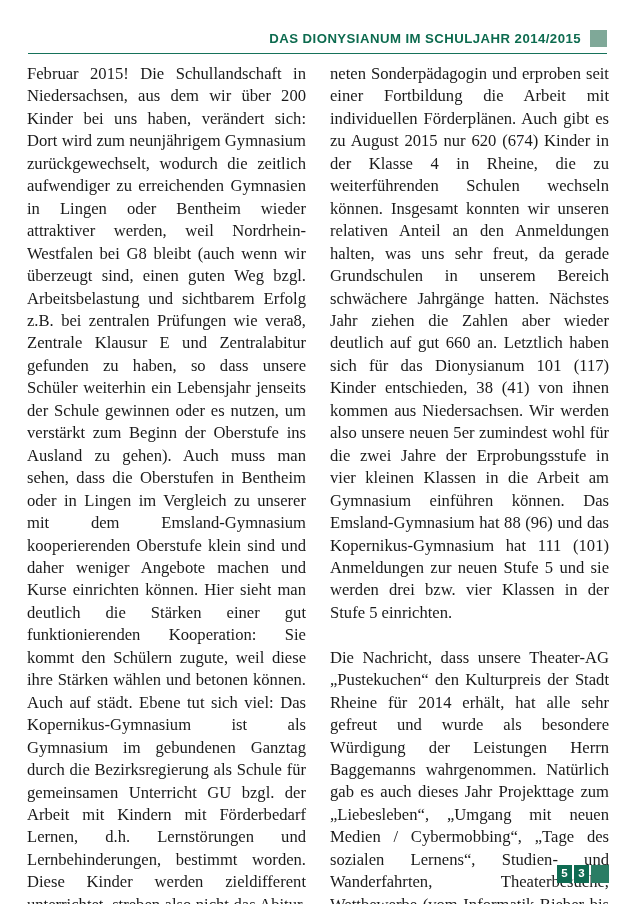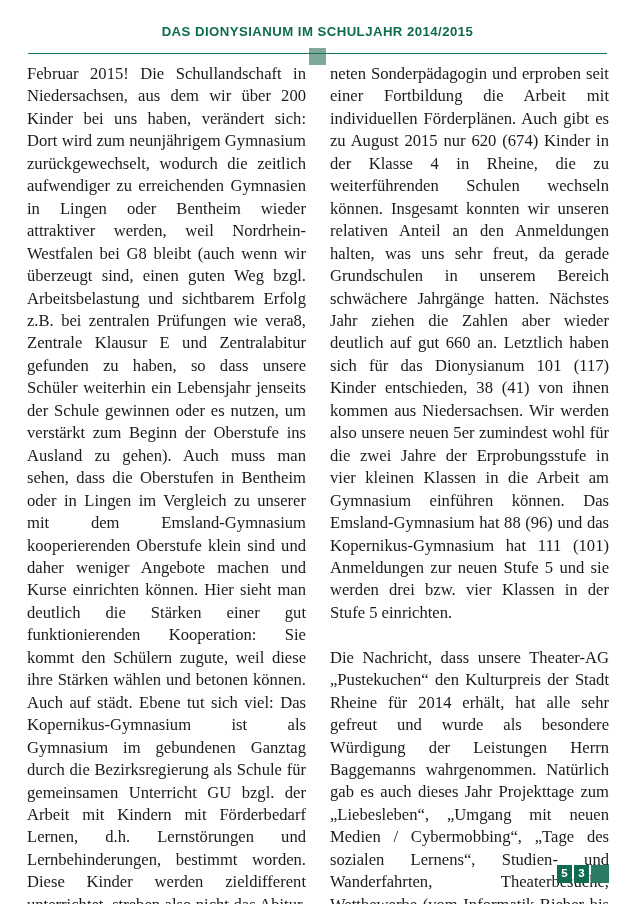--- a/index.html
+++ b/index.html
@@ -25,22 +25,22 @@
 
   
   .running-head {
     position: absolute;
     left: 28px;
     top: 24px;
     width: 579px;
     height: 28px;
     display: flex;
     align-items: center;
+    justify-content: flex-end;
     gap: 9px;
-    flex-direction: column;
   }
   .running-head-title {
     font-family: "Liberation Sans", "DejaVu Sans", sans-serif;
     font-weight: bold;
     font-size: 13.2px;
     letter-spacing: 0.45px;
     color: #0d6b4f;
     white-space: nowrap;
   }
   .head-square {

